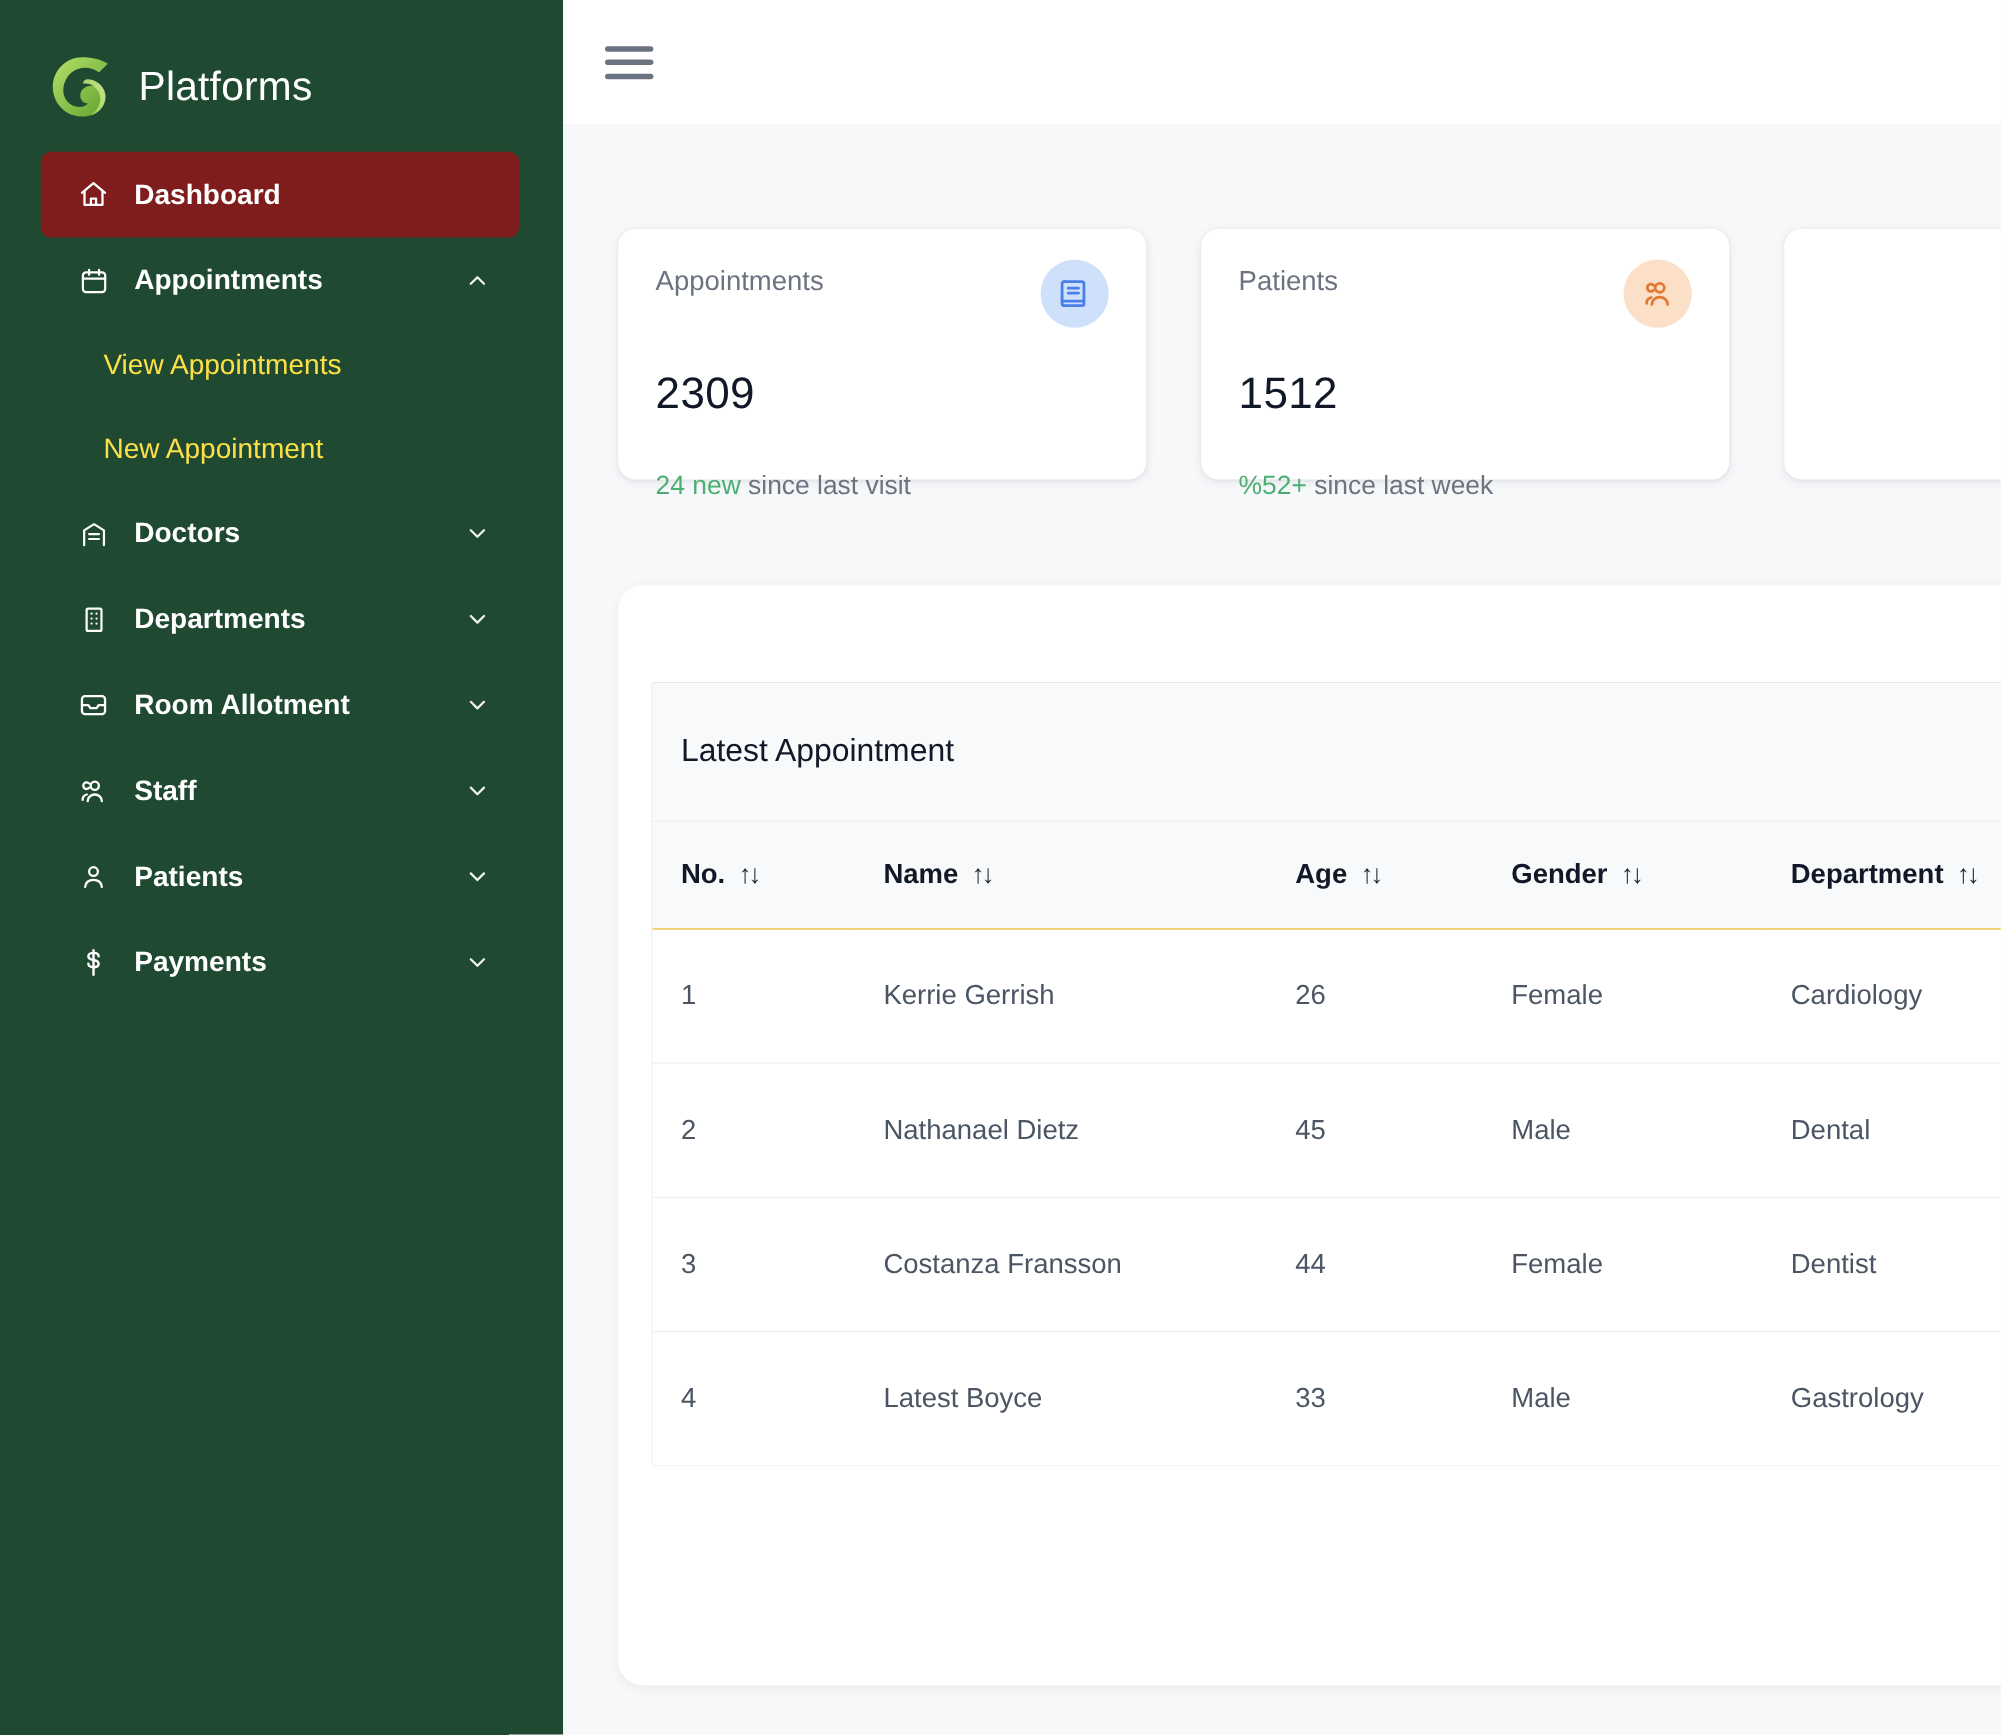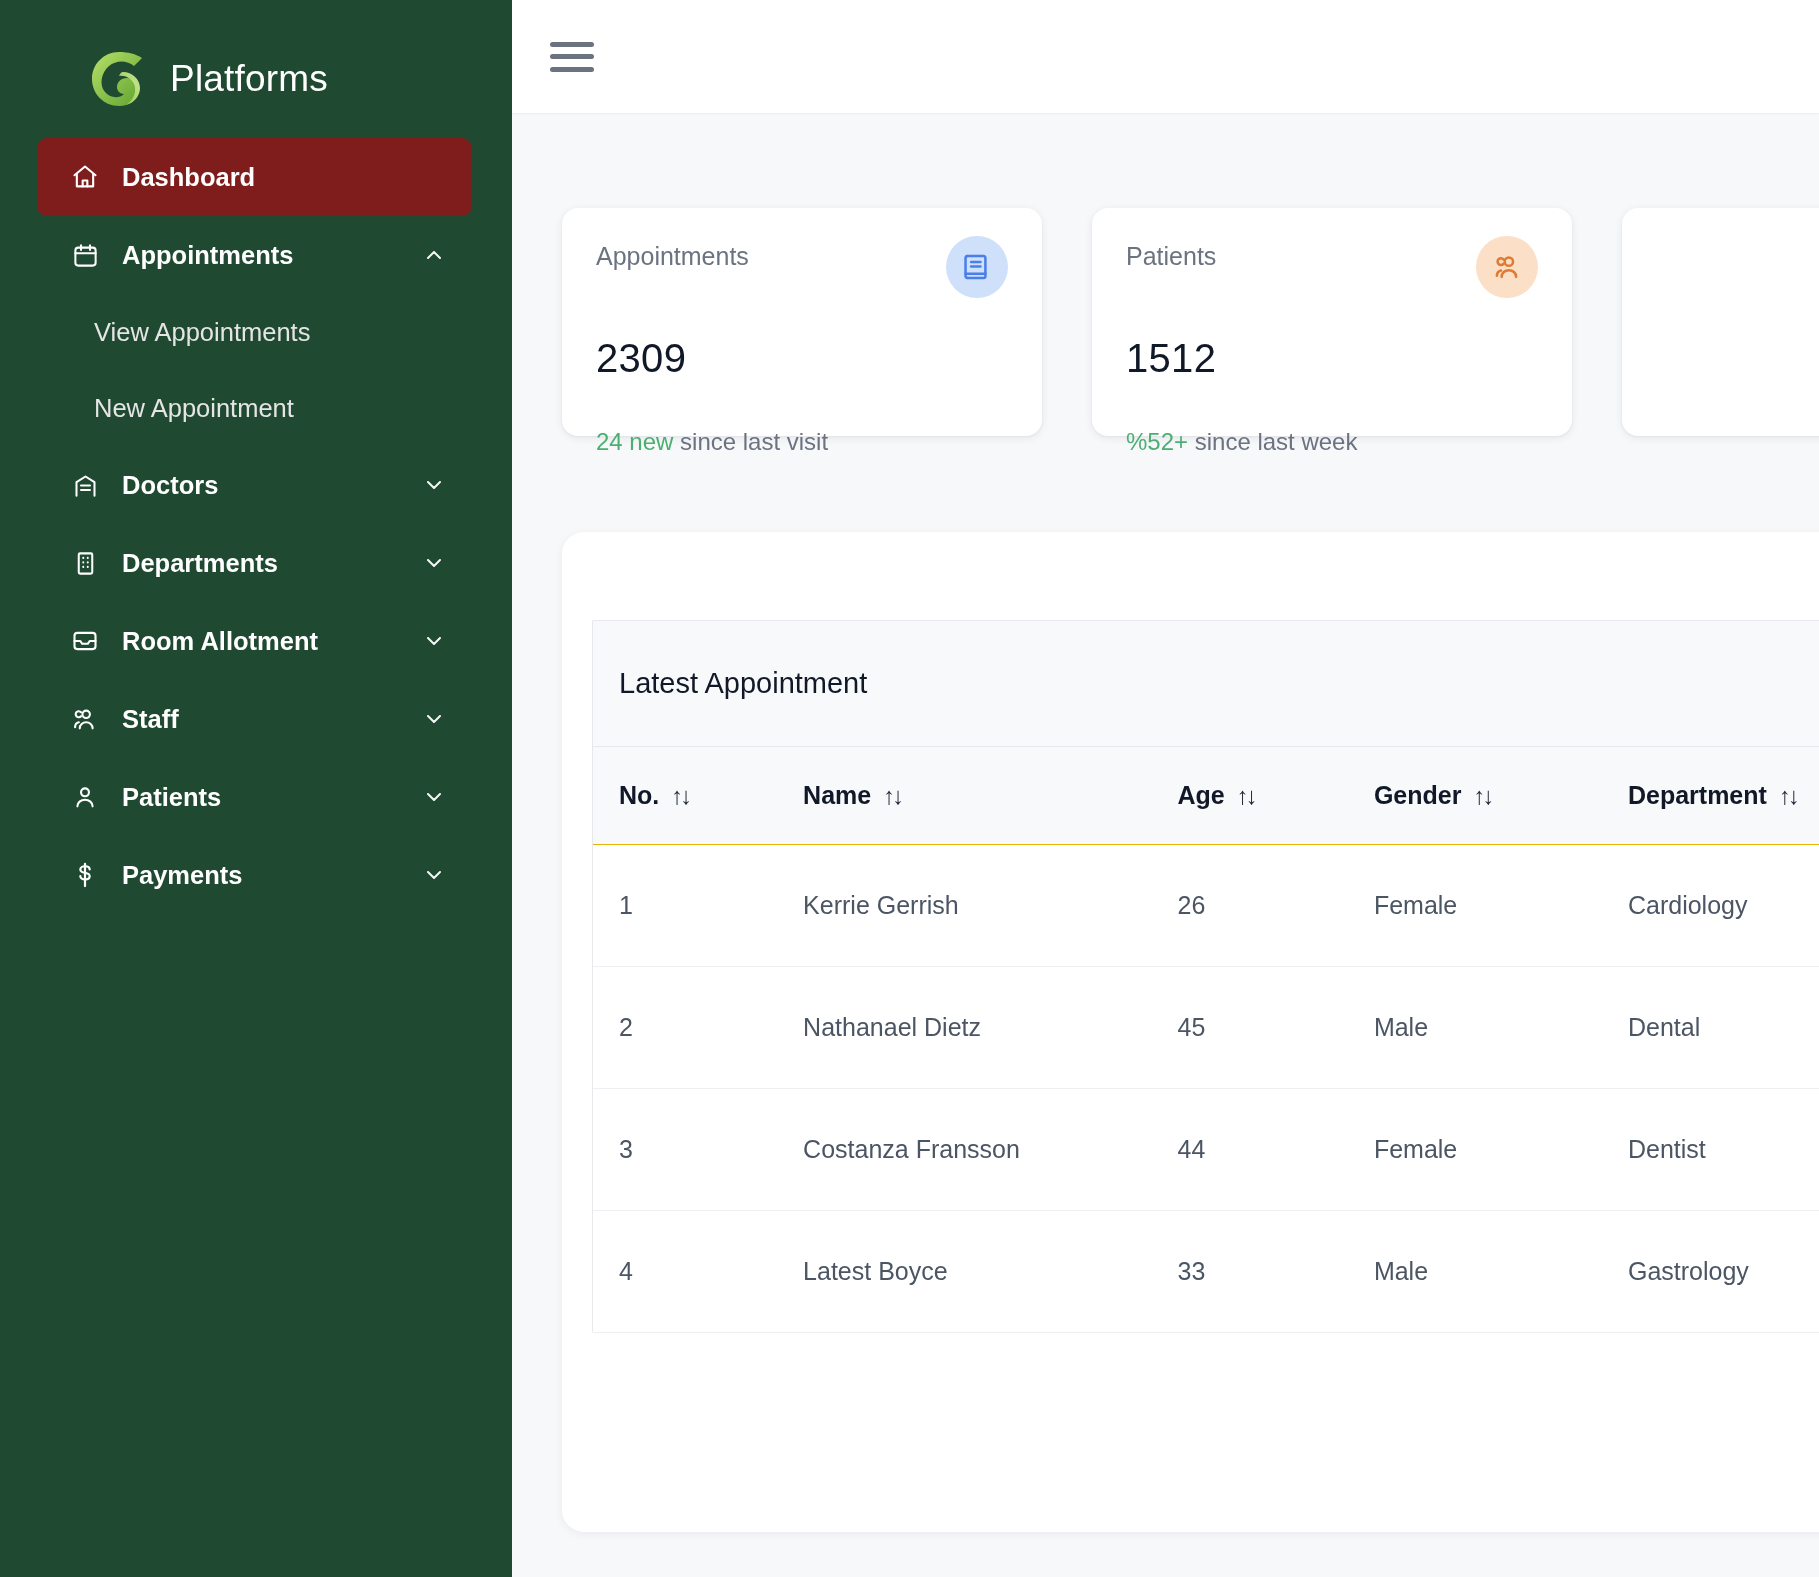--- a/index.html
+++ b/index.html
@@ -20,21 +20,20 @@
     padding: 0 0 0 0;
     position: relative;
     overflow: hidden;
   }
   .brand {
     display: flex;
     align-items: center;
     gap: 22px;
     padding: 38px 0 0 46px;
     height: 120px;
-    margin-left: 44px;
   }
   .brand-logo { width: 58px; height: 58px; flex: 0 0 58px; }
   .brand-title {
     font-size: 37px;
     color: #ffffff;
     font-weight: 400;
     letter-spacing: 0.2px;
   }
   .nav { margin-top: 18px; }
   .nav-item {
@@ -62,21 +61,21 @@
     flex: 1 1 auto;
     white-space: nowrap;
   }
   .nav-chevron { width: 24px; height: 24px; flex: 0 0 24px; opacity: .95; }
   .sub-item {
     display: flex;
     align-items: center;
     height: 76px;
     margin: 0 40px 0 37px;
     padding-left: 57px;
-    color: #e5e5e5;
+    color: #fde047;
     font-size: 25.5px;
     font-weight: 400;
     cursor: pointer;
     white-space: nowrap;
   }
 
   
   .main {
     flex: 1 1 auto;
     height: 1577px;

